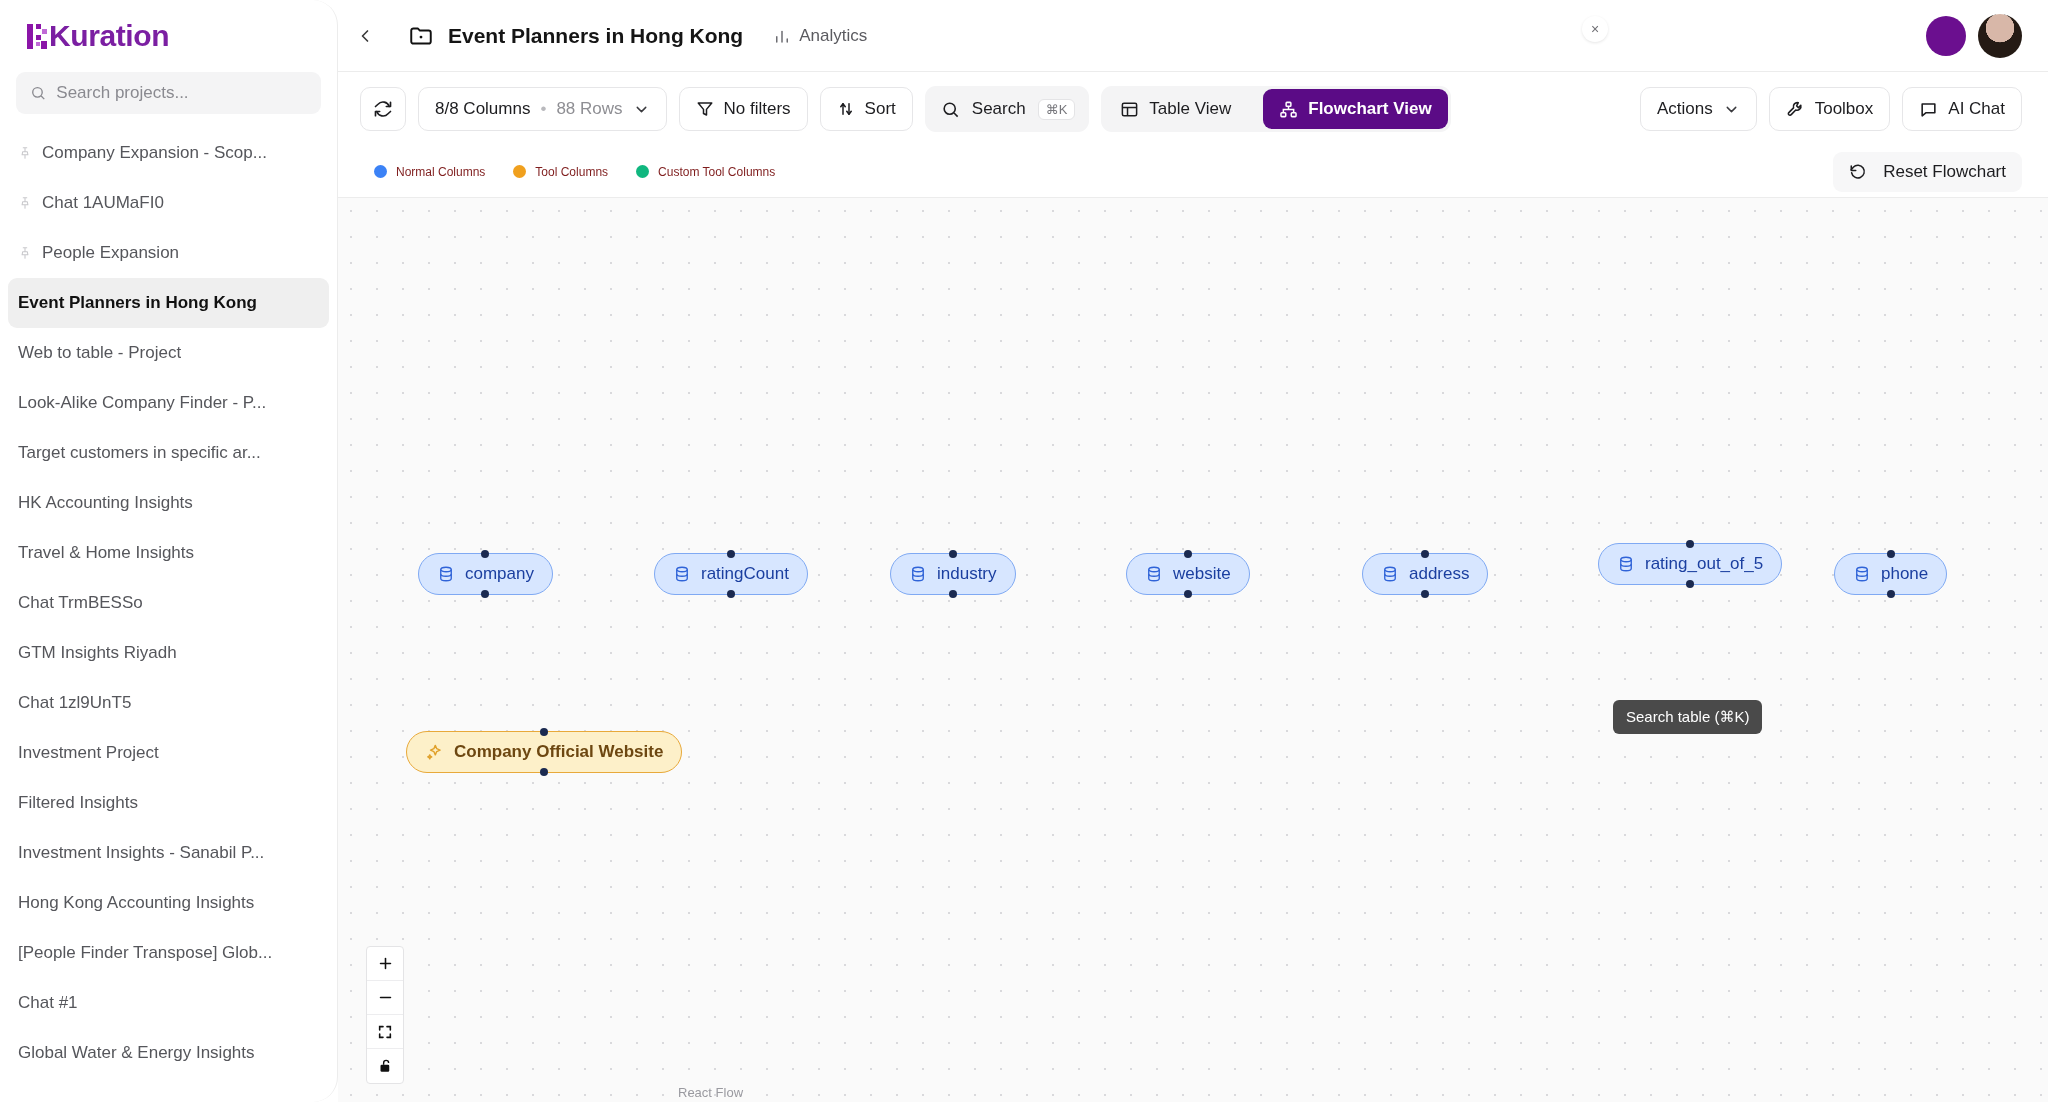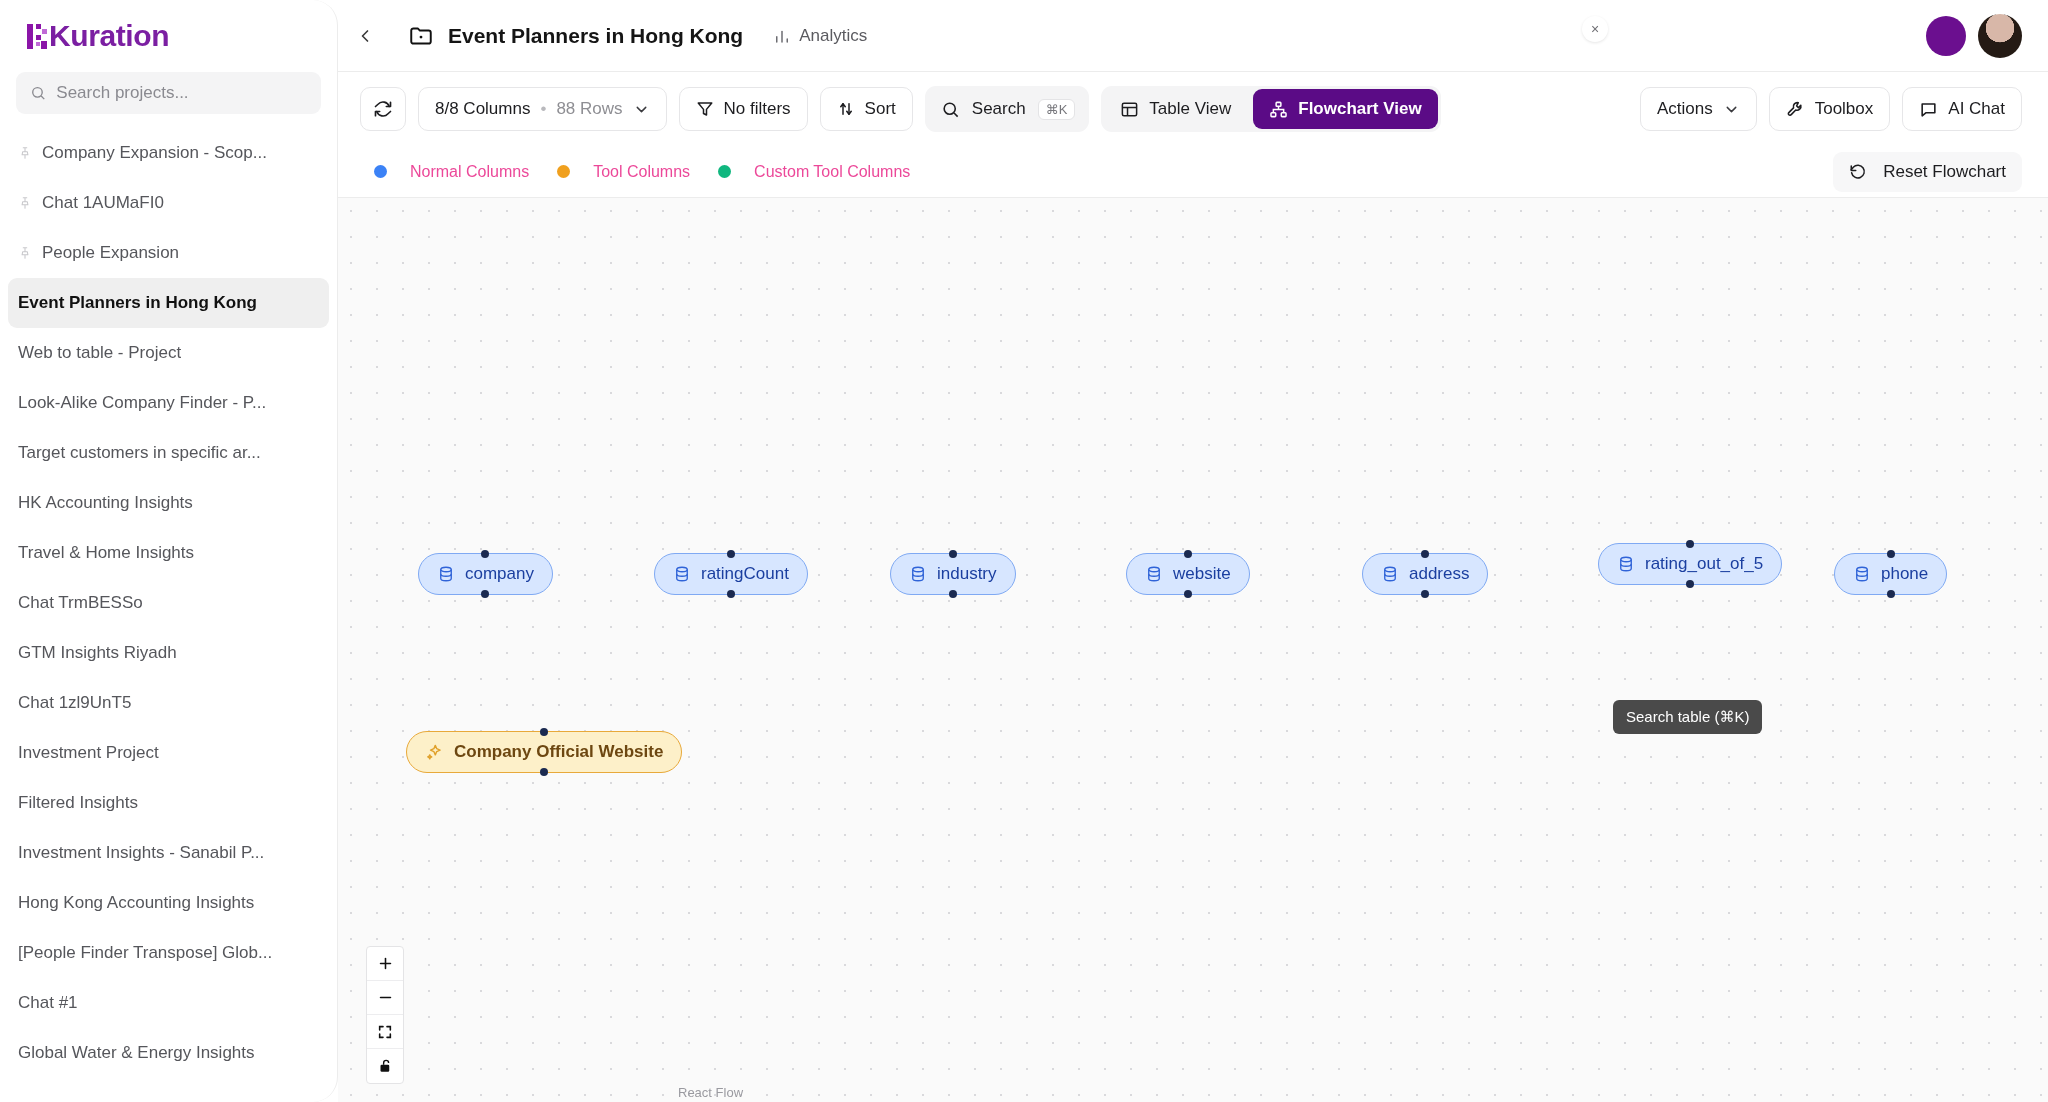--- a/index.html
+++ b/index.html
@@ -85,21 +85,21 @@
   .tbtn {
     height: 44px; border: 1px solid #e6e6e8; border-radius: 10px; background: #fff;
     display: flex; align-items: center; gap: 10px; padding: 0 16px;
     font-size: 17px; color: #1d1d20; cursor: pointer; white-space: nowrap;
   }
   .tbtn.icon-only { width: 46px; padding: 0; justify-content: center; }
   .tbtn .muted { color: #8e8e93; }
   .tbtn .dot-sep { color: #b9b9bd; }
   .seg {
     height: 46px; background: #f4f4f5; border-radius: 11px; display: flex; align-items: flex-start;
-    padding: 3px; gap: 6px;
+    padding: 3px; gap: 16px;
   }
   .seg .seg-item {
     height: 40px; display: flex; align-items: center; gap: 10px; padding: 0 16px;
     font-size: 17px; color: #1d1d20; border-radius: 9px; cursor: pointer; white-space: nowrap;
   }
   .seg .seg-item.active { background: #5b0b86; color: #fff; font-weight: 600; }
   .search-pill {
     height: 46px; background: #f4f4f5; border-radius: 11px; display: flex; align-items: center;
     gap: 12px; padding: 0 14px 0 16px; font-size: 17px; color: #1d1d20; cursor: pointer;
   }
@@ -107,22 +107,22 @@
     background: #fff; border: 1px solid #e4e4e6; border-radius: 6px;
     font-size: 13px; color: #77777c; padding: 3px 7px; line-height: 1;
   }
   .toolbar-right { margin-left: auto; display: flex; align-items: center; gap: 12px; }
 
   
   .legendbar {
     height: 52px; display: flex; align-items: center; padding: 0 26px 0 36px;
     border-bottom: 1px solid #ececec; background: #fff;
   }
-  .legend-item { display: flex; align-items: center; gap: 23px; margin-right: 28px;
-                 font-size: 16px; color: #ec4899; }
+  .legend-item { display: flex; align-items: center; gap: 9px; margin-right: 28px;
+                 font-size: 12px; color: #7f1d1d; }
   .legend-dot { width: 13px; height: 13px; border-radius: 50%; }
   .reset-btn {
     margin-left: auto; height: 40px; display: flex; align-items: center; gap: 16px;
     padding: 0 16px; border-radius: 9px; font-size: 17px; color: #1d1d20; cursor: pointer;
     background: #f7f7f8;
   }
 
   
   .canvas {
     flex: 1; position: relative; background: #fafafa; overflow: hidden;

